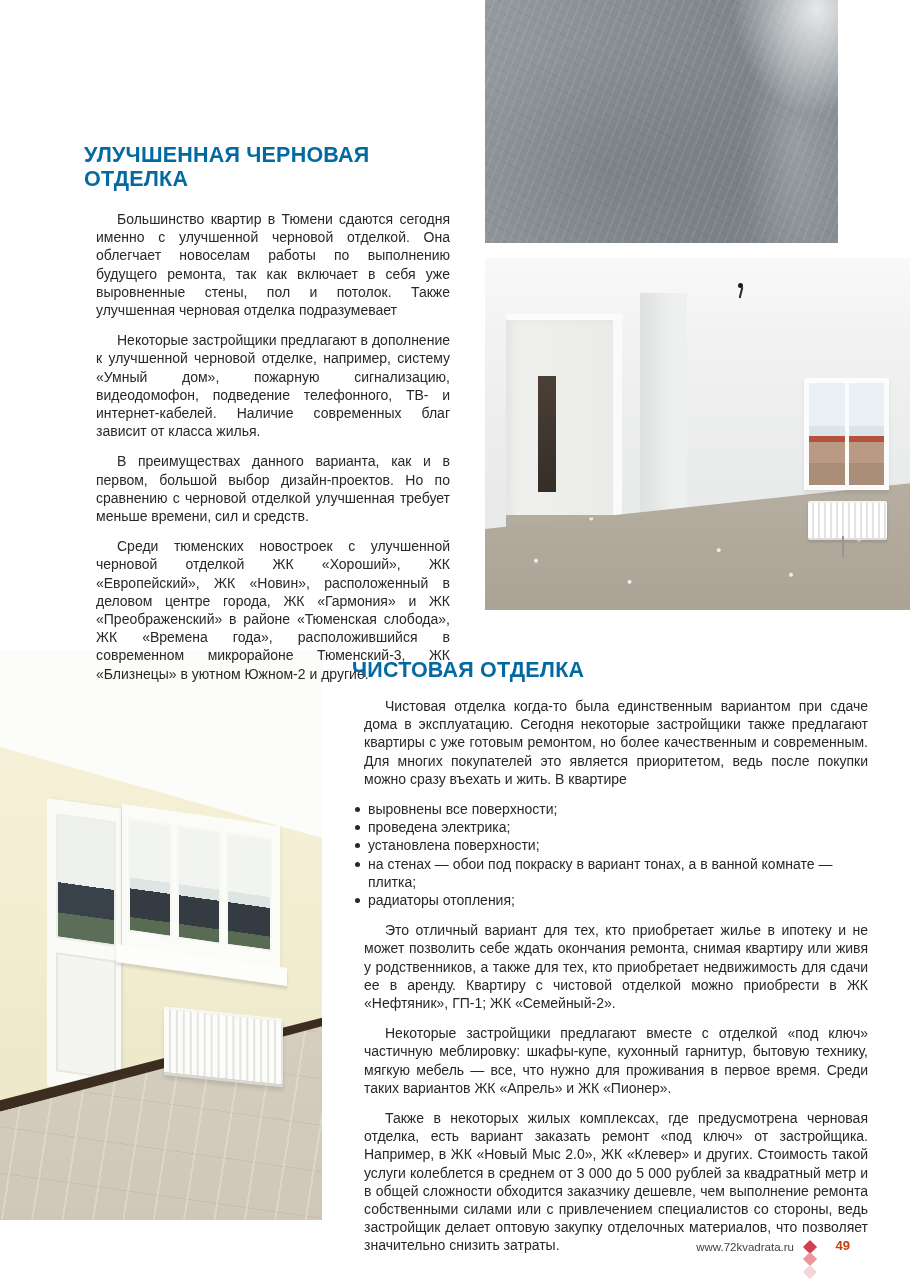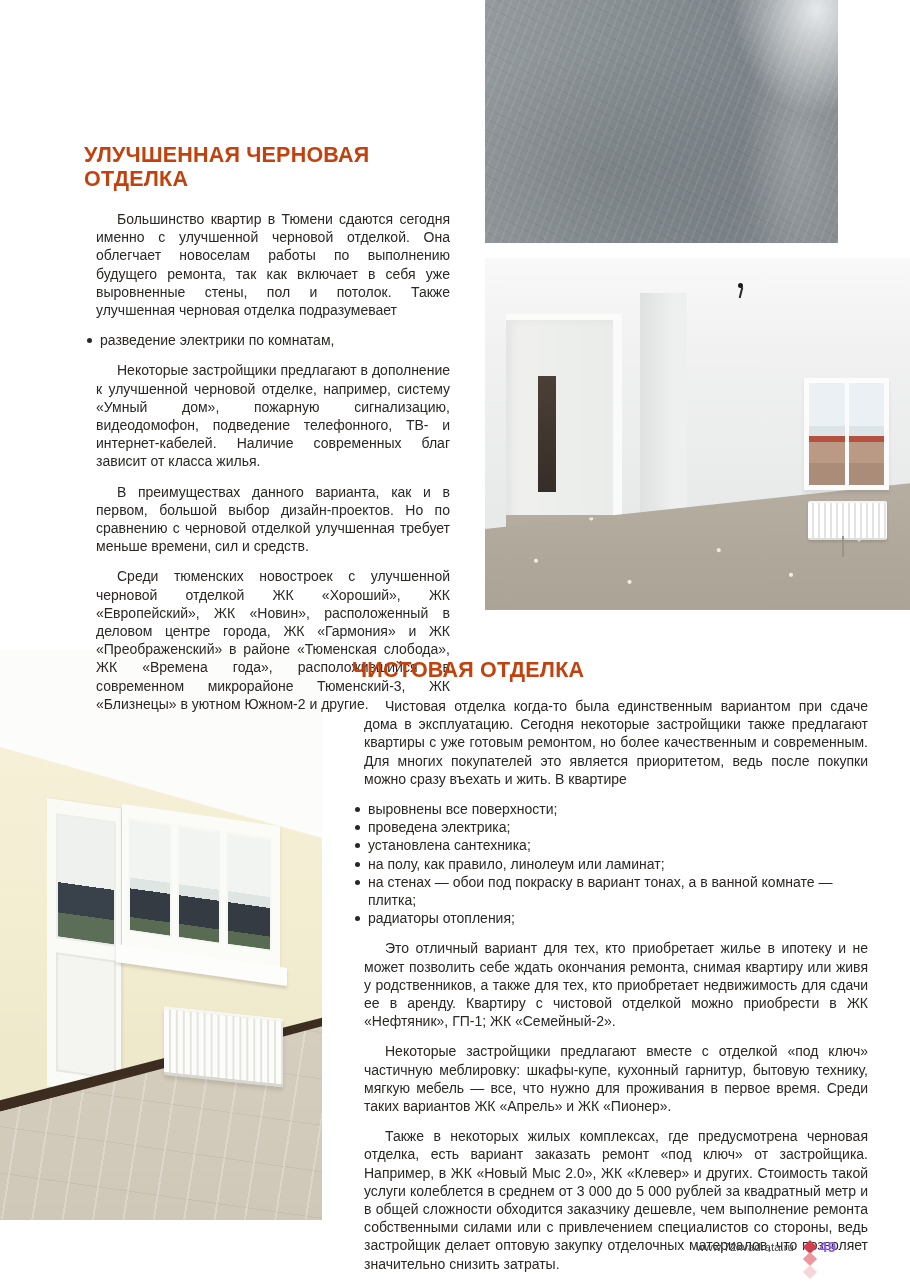--- a/index.html
+++ b/index.html
@@ -6,21 +6,21 @@
   .page{
     position:relative;width:910px;height:1288px;background:#ffffff;overflow:hidden;
     font-family:"Liberation Sans","DejaVu Sans",sans-serif;color:#2a2725;
   }
   
   .col{position:absolute;text-align:justify;font-size:14px;line-height:18.2px;}
   .col1{left:84px;top:143px;width:378px;}
   .col2{left:352px;top:658px;width:528px;}
   h1.sec-title{
     margin:0 0 19px 0;font-size:21.5px;line-height:24px;font-weight:bold;
-    color:#c2410c;letter-spacing:.2px;text-align:left;
+    color:#0369a1;letter-spacing:.2px;text-align:left;
   }
   .col2 h1.sec-title{margin-bottom:15px;}
   .col p{margin:12px;text-indent:21px;}
   ul.blist{list-style:none;margin:0;padding:0;}
   ul.blist li{position:relative;padding-left:16px;text-align:left;}
   ul.blist li::before{
     content:"";position:absolute;left:3px;top:7px;width:5px;height:5px;border-radius:50%;background:#2a2725;
   }
   
   .photo{position:absolute;overflow:hidden;}
@@ -139,21 +139,21 @@
       repeating-linear-gradient(8deg,rgba(120,105,85,.10) 0 1px,transparent 1px 46px),
       linear-gradient(180deg,#ddd5c6 0%,#d7cfbf 55%,#cfc7b7 100%);
   }
   
   .footer-site{position:absolute;top:1241px;right:116px;font-size:11.5px;color:#3f3f3f;}
   .diamond-stack{position:absolute;top:1239px;right:93px;width:14px;}
   .diamond{width:10px;height:10px;margin:2.5px auto;transform:rotate(45deg);}
   .d1{background:#d2404f;}
   .d2{background:#ea97a0;}
   .d3{background:#f7d4d8;}
-  .footer-page{position:absolute;top:1238px;right:74px;font-size:15px;font-weight:bold;color:#8b5cf6;}
+  .footer-page{position:absolute;top:1238px;right:60px;font-size:13px;font-weight:bold;color:#c2410c;}
 </style>
 </head>
 <body>
 
 <div class="page">
 
   <div class="photo photo-wall"></div>
 
   <div class="photo photo-room">
     <div class="pr-opening">
@@ -186,35 +186,33 @@
     <div class="pf-baseboard"></div>
     <div class="pf-threshold"></div>
     <div class="pf-floor"></div>
     <div class="pf-radiator"></div>
   </div>
 
   <div class="col col1">
     <h1 class="sec-title">УЛУЧШЕННАЯ ЧЕРНОВАЯ ОТДЕЛКА</h1>
     <p>Большинство квартир в Тюмени сдаются сегодня именно с улучшенной черновой отделкой. Она облегчает новоселам работы по выполнению будущего ремонта, так как включает в себя уже выровненные стены, пол и потолок. Также улучшенная черновая отделка подразумевает</p>
     <ul class="blist">
-      <li>разведение электрики по комнатам,</li>
     </ul>
     <p>Некоторые застройщики предлагают в дополнение к улучшенной черновой отделке, например, систему «Умный дом», пожарную сигнализацию, видеодомофон, подведение телефонного, ТВ- и интернет-кабелей. Наличие современных благ зависит от класса жилья.</p>
     <p>В преимуществах данного варианта, как и в первом, большой выбор дизайн-проектов. Но по сравнению с черновой отделкой улучшенная требует меньше времени, сил и средств.</p>
     <p>Среди тюменских новостроек с улучшенной черновой отделкой ЖК «Хороший», ЖК «Европейский», ЖК «Новин», расположенный в деловом центре города, ЖК «Гармония» и ЖК «Преображенский» в районе «Тюменская слобода», ЖК «Времена года», расположившийся в современном микрорайоне Тюменский-3, ЖК «Близнецы» в уютном Южном-2 и другие.</p>
   </div>
 
   <div class="col col2">
     <h1 class="sec-title">ЧИСТОВАЯ ОТДЕЛКА</h1>
     <p>Чистовая отделка когда-то была единственным вариантом при сдаче дома в эксплуатацию. Сегодня некоторые застройщики также предлагают квартиры с уже готовым ремонтом, но более качественным и современным. Для многих покупателей это является приоритетом, ведь после покупки можно сразу въехать и жить. В квартире</p>
     <ul class="blist">
       <li>выровнены все поверхности;</li>
       <li>проведена электрика;</li>
-      <li>установлена сантехника;</li>
-      <li>на полу, как правило, линолеум или ламинат;</li>
+      <li>установлена поверхности;</li>
       <li>на стенах — обои под покраску в вариант тонах, а в ванной комнате — плитка;</li>
       <li>радиаторы отопления;</li>
     </ul>
     <p>Это отличный вариант для тех, кто приобретает жилье в ипотеку и не может позволить себе ждать окончания ремонта, снимая квартиру или живя у родственников, а также для тех, кто приобретает недвижимость для сдачи ее в аренду. Квартиру с чистовой отделкой можно приобрести в ЖК «Нефтяник», ГП-1; ЖК «Семейный-2».</p>
     <p>Некоторые застройщики предлагают вместе с отделкой «под ключ» частичную меблировку: шкафы-купе, кухонный гарнитур, бытовую технику, мягкую мебель — все, что нужно для проживания в первое время. Среди таких вариантов ЖК «Апрель» и ЖК «Пионер».</p>
     <p>Также в некоторых жилых комплексах, где предусмотрена черновая отделка, есть вариант заказать ремонт «под ключ» от застройщика. Например, в ЖК «Новый Мыс 2.0», ЖК «Клевер» и других. Стоимость такой услуги колеблется в среднем от 3 000 до 5 000 рублей за квадратный метр и в общей сложности обходится заказчику дешевле, чем выполнение ремонта собственными силами или с привлечением специалистов со стороны, ведь застройщик делает оптовую закупку отделочных материалов, что позволяет значительно снизить затраты.</p>
   </div>
 
   <div class="footer-site">www.72kvadrata.ru</div>
   <div class="diamond-stack">

